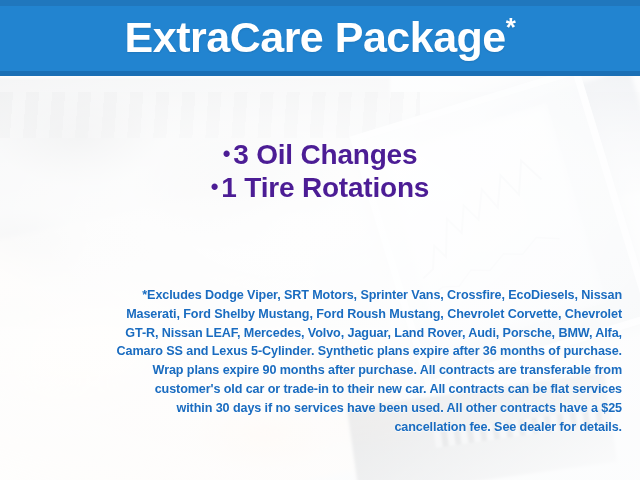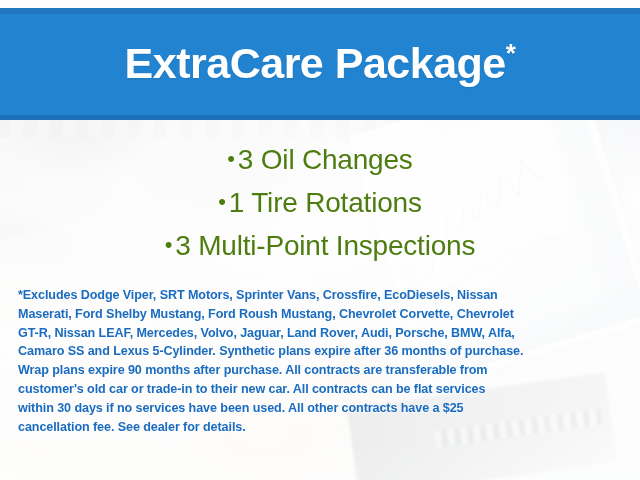--- a/index.html
+++ b/index.html
@@ -145,23 +145,23 @@
     position: absolute;
     inset: 0;
     background:
       radial-gradient(ellipse 460px 230px at 46% 46%, rgba(255,255,255,0.92), rgba(255,255,255,0.66) 60%, rgba(255,255,255,0.50) 100%),
       linear-gradient(180deg, rgba(255,255,255,0.66) 0%, rgba(255,255,255,0.78) 35%, rgba(255,255,255,0.74) 70%, rgba(255,255,255,0.62) 100%);
   }
 
   
   .banner {
     position: absolute;
-    left: 0; top: 8px;
+    left: 0; top: 0;
     width: 100%;
-    height: 112px;
+    height: 76px;
     background: #2284d0;
     border-top: 6px solid #2077bd;
     border-bottom: 5px solid #1a6fb5;
     box-sizing: border-box;
     display: flex;
     align-items: center;
     justify-content: center;
     z-index: 5;
   }
   .banner-title {
@@ -186,41 +186,41 @@
     position: absolute;
     left: 0; top: 138px;
     width: 100%;
     z-index: 4;
     text-align: center;
     padding: 0;
     margin: 0;
     list-style: none;
   }
   .benefit-item {
-    color: #4d7c0f;
+    color: #4c1d95;
     font-size: 28px;
-    font-weight: normal;
-    line-height: 42px;
+    font-weight: bold;
+    line-height: 32px;
     letter-spacing: -0.2px;
     white-space: nowrap;
     text-shadow: 0 1px 1px rgba(255,255,255,0.85);
   }
   .benefit-item .dot {
     font-size: 22px;
     vertical-align: 3px;
     margin-right: 3px;
   }
 
   
   .disclaimer {
     position: absolute;
     left: 18px; top: 286px;
     width: 604px;
     z-index: 4;
-    text-align: left;
+    text-align: right;
     color: #1a6cc0;
     font-size: 12.6px;
     font-weight: bold;
     line-height: 18.8px;
     letter-spacing: -0.1px;
     text-shadow: 0 1px 1px rgba(255,255,255,0.80);
   }
   .disclaimer-line { white-space: nowrap; }
 </style>
 </head>
@@ -253,21 +253,20 @@
 
   <div class="wash"></div>
 
   <div class="banner">
     <h1 class="banner-title"><span>ExtraCare Package</span><span class="ast">*</span></h1>
   </div>
 
   <ul class="benefits">
     <li class="benefit-item"><span class="dot">•</span><span>3 Oil Changes</span></li>
     <li class="benefit-item"><span class="dot">•</span><span>1 Tire Rotations</span></li>
-    <li class="benefit-item"><span class="dot">•</span><span>3 Multi-Point Inspections</span></li>
   </ul>
 
   <div class="disclaimer">
     <div class="disclaimer-line">*Excludes Dodge Viper, SRT Motors, Sprinter Vans, Crossfire, EcoDiesels, Nissan</div>
     <div class="disclaimer-line">Maserati, Ford Shelby Mustang, Ford Roush Mustang, Chevrolet Corvette, Chevrolet</div>
     <div class="disclaimer-line">GT-R, Nissan LEAF, Mercedes, Volvo, Jaguar, Land Rover, Audi, Porsche, BMW, Alfa,</div>
     <div class="disclaimer-line">Camaro SS and Lexus 5-Cylinder. Synthetic plans expire after 36 months of purchase.</div>
     <div class="disclaimer-line">Wrap plans expire 90 months after purchase. All contracts are transferable from</div>
     <div class="disclaimer-line">customer's old car or trade-in to their new car. All contracts can be flat services</div>
     <div class="disclaimer-line">within 30 days if no services have been used. All other contracts have a $25</div>

